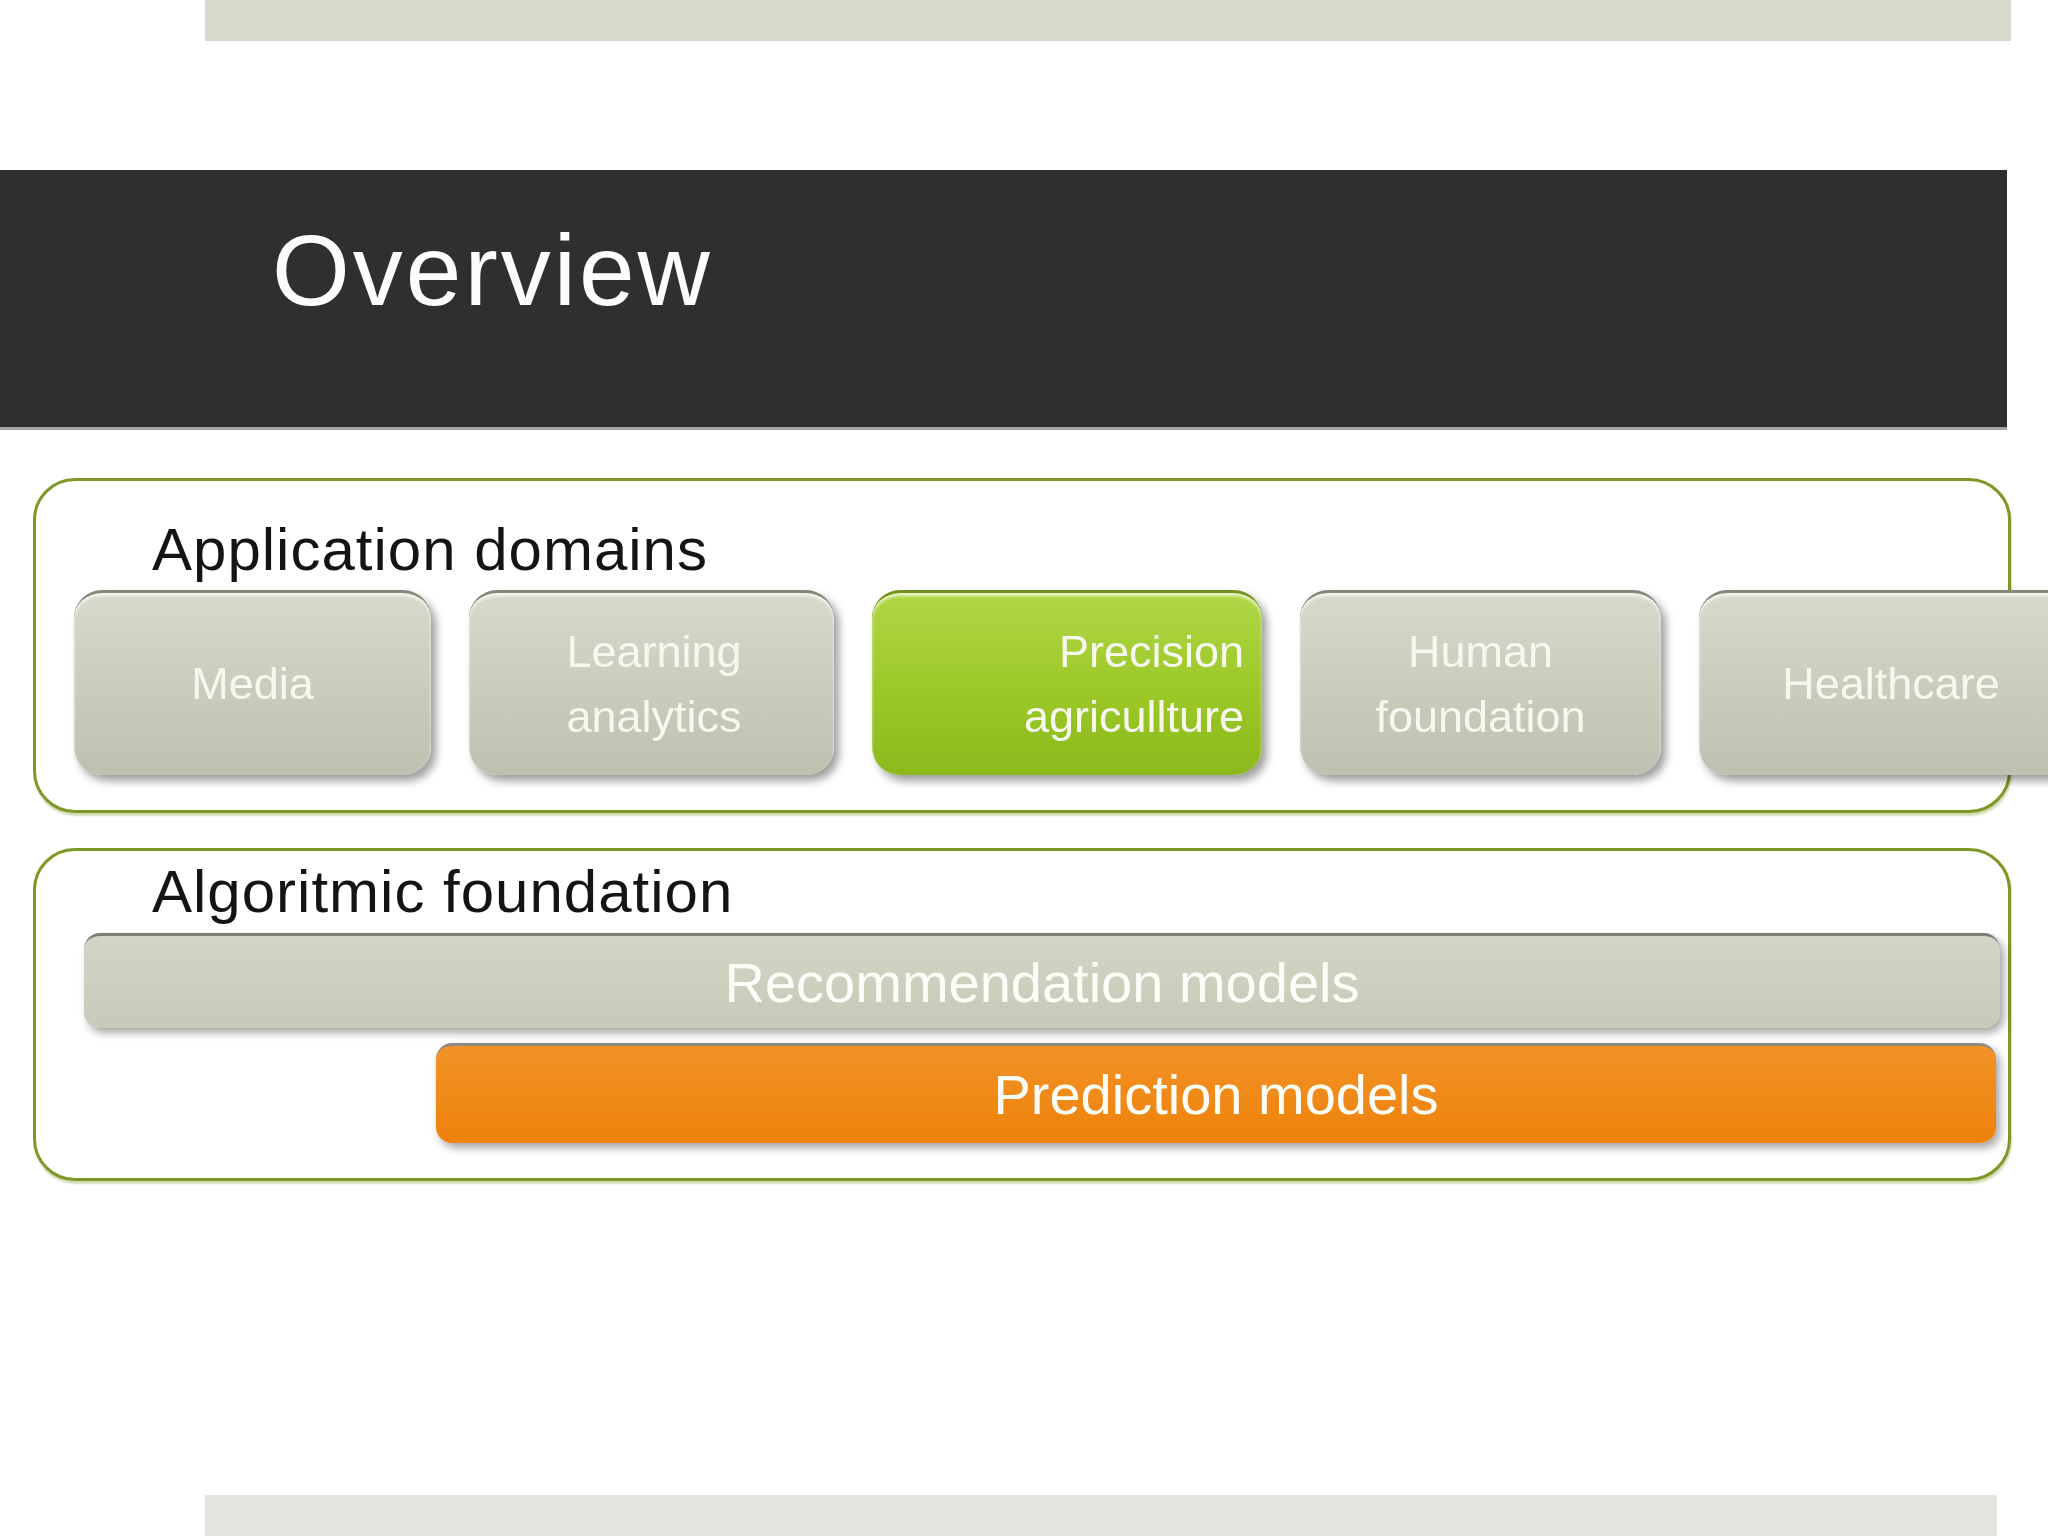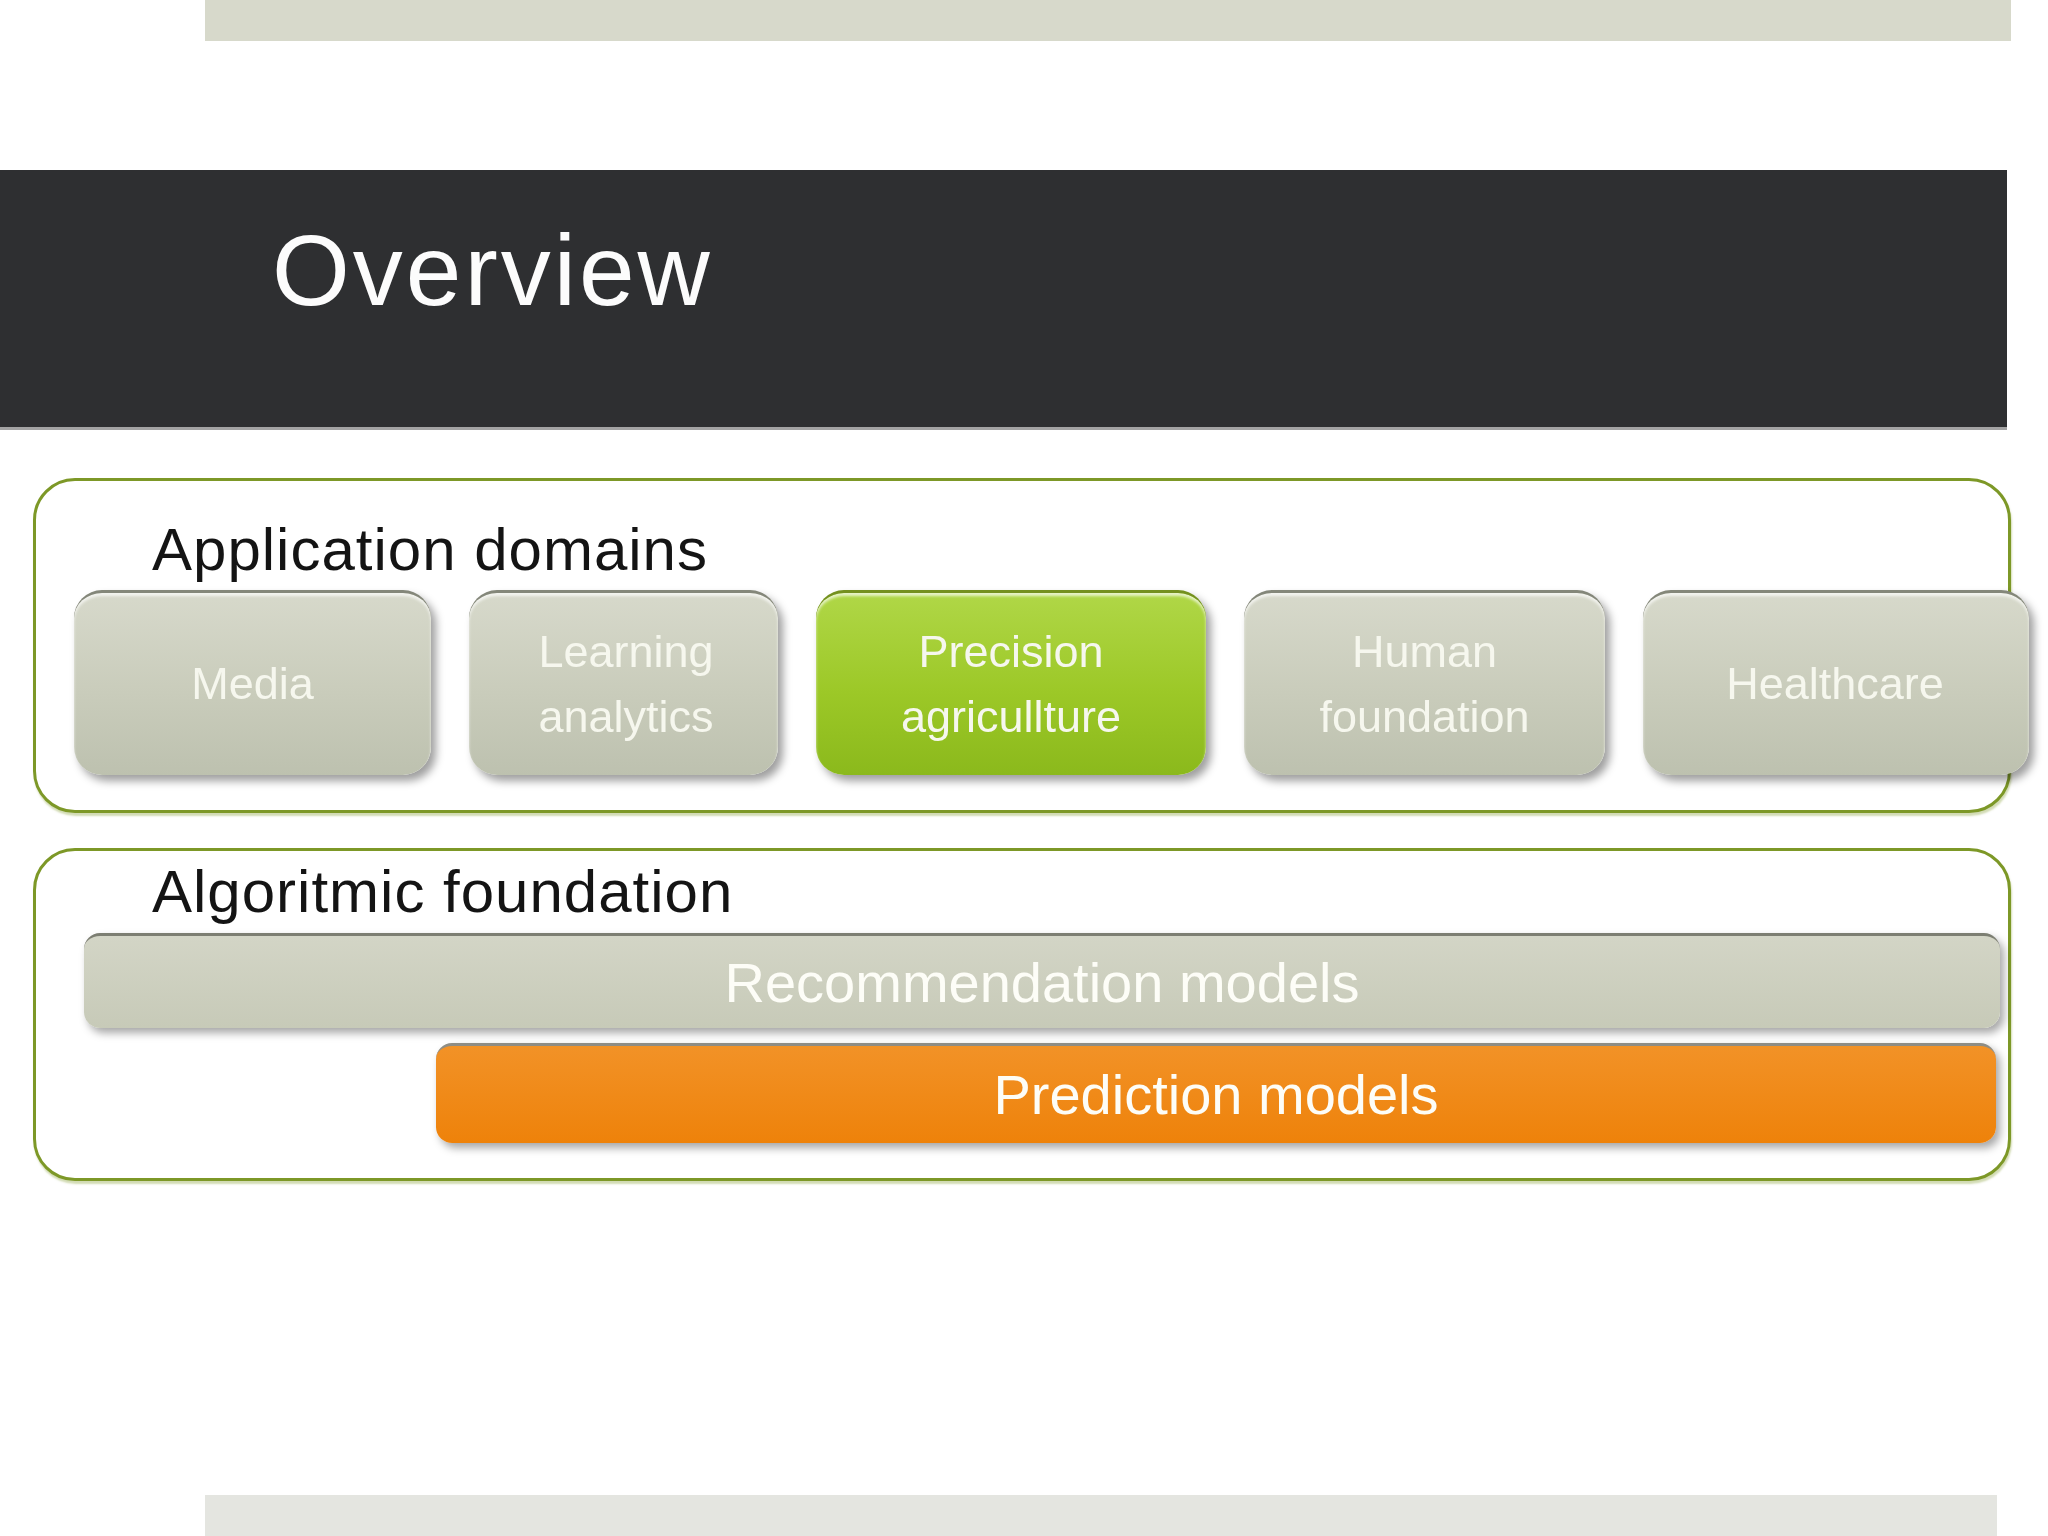--- a/index.html
+++ b/index.html
@@ -51,22 +51,22 @@
   }
   .domain-btn {
     height:185px; border-radius:28px; box-sizing:border-box;
     display:flex; align-items:center; justify-content:center; text-align:center;
     color:#f6f7ee; font-size:45px; line-height:1.45; padding:0 18px;
     background:linear-gradient(180deg,#d7d9cb 0%,#c9ccbb 55%,#bdc1af 100%);
     border-top:3px solid #84877a;
     box-shadow:5px 6px 9px rgba(0,0,0,0.38), inset 0 3px 3px rgba(255,255,255,0.7);
   }
   .w-media     { width:357px; }
-  .w-learning  { width:309px;padding-left:23px; }
-  .w-precision { width:390px; }
+  .w-learning  { width:365px;padding-left:23px; }
+  .w-precision { width:390px;text-align:right; }
   .w-human     { width:361px; }
   .w-health    { width:386px;padding-left:16px; }
   .domain-btn.highlight {
     background:linear-gradient(180deg,#b0d747 0%,#9cc827 55%,#8bb91c 100%);
     border-top-color:#74901f;
   }
 
   
   .bar {
     position:absolute; border-radius:16px; box-sizing:border-box;

